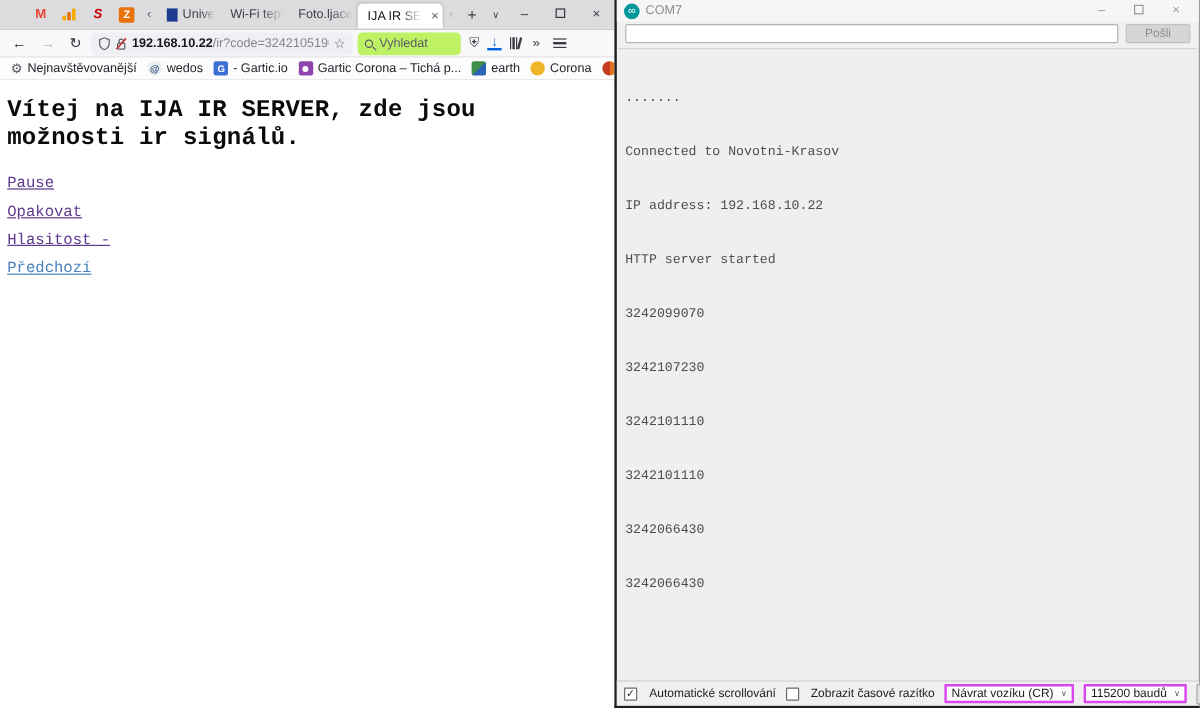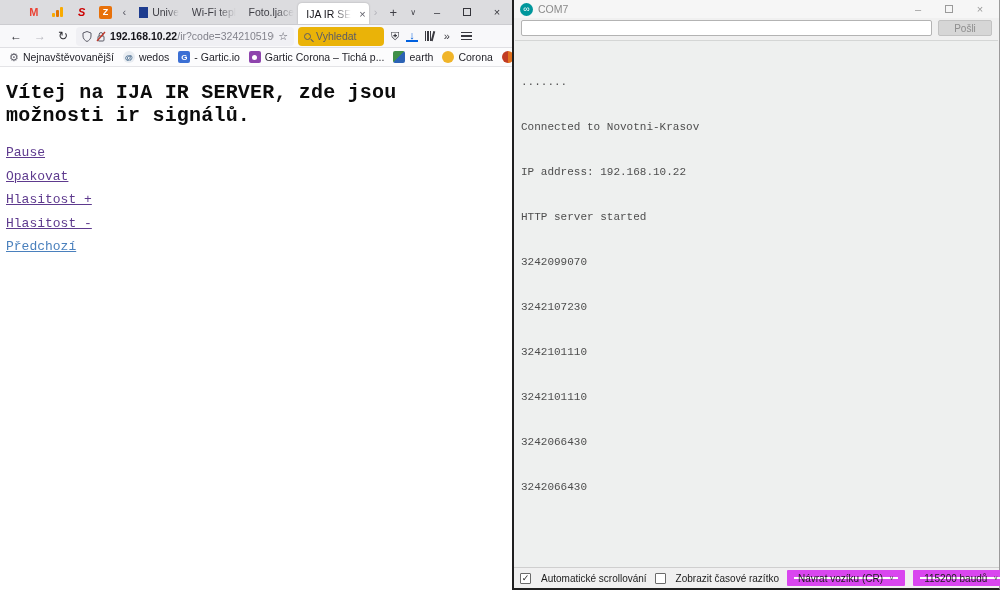--- a/index.html
+++ b/index.html
@@ -33,21 +33,21 @@
 
   .navbar { height:24px; background:#f8f8fa; border-top:1px solid #ccccd0; border-bottom:1px solid #dfdfe3; display:flex; align-items:center; padding:0 6px; gap:4px; flex-shrink:0; }
   .navbtn { color:#2b2b31; font-size:12px; padding:0 4px; }
   .navbtn.disabled { color:#b6b6bd; }
   .urlbar { display:flex; align-items:center; background:#f0f0f4; border-radius:4px; height:19px; width:218px; padding:0 6px; gap:4px; }
   .urlbar svg { flex-shrink:0; }
   .urltext { font-size:10.5px; white-space:nowrap; overflow:hidden; flex:1; }
   .urltext .host { color:#15141a; font-weight:bold; }
   .urltext .path { color:#83838c; }
   .star { color:#5b5b66; font-size:11px; }
-  .searchbox { display:flex; align-items:center; background:#eab308; border-radius:4px; height:19px; width:86px; padding:0 6px; gap:5px; }
+  .searchbox { display:flex; align-items:center; background:#bef264; border-radius:4px; height:19px; width:86px; padding:0 6px; gap:5px; }
   .mag { width:7px; height:7px; border:1.3px solid #5b5b66; border-radius:50%; position:relative; flex-shrink:0; }
   .mag::after { content:""; position:absolute; width:4px; height:1.3px; background:#5b5b66; transform:rotate(45deg); left:5px; top:6px; }
   .searchph { font-size:10.5px; color:#5b5b66; }
   .tbicon { color:#3a3a40; font-size:11px; padding:0 3px; }
   .tbicon.dl { color:#0060df; font-weight:bold; border-bottom:2px solid #0060df; line-height:10px; }
   .libicon { display:flex; gap:1px; align-items:flex-end; padding:0 3px; }
   .libicon i { display:block; width:1.5px; height:10px; background:#3a3a40; }
   .libicon i:last-child { transform:rotate(15deg); }
   .burger { display:flex; flex-direction:column; gap:2px; padding:0 4px; }
   .burger i { display:block; width:11px; height:1.5px; background:#3a3a40; }
@@ -82,21 +82,21 @@
   .sendrow { display:flex; gap:6px; padding:2px 7px 4px 7px; flex-shrink:0; align-items:center; }
   .sendinput { flex:1; height:16px; border:1px solid #b3b3b3; border-radius:2px; background:#fff; font-size:10.5px; padding:0 4px; outline:none; }
   .sendbtn { width:54px; height:16px; background:#d6d6d6; border:1px solid #c2c2c2; border-radius:2px; color:#8d8d8d; font-size:10px; }
 
   .sm-output { flex:1; background:#eef0ef; border-top:1px solid #d4d6d5; margin:0 1px; padding:4px 6px; font-family:"Liberation Mono", monospace; font-size:11px; line-height:15px; color:#4e4e4e; white-space:pre; overflow:hidden; }
 
   .sm-statusbar { height:21px; border-top:1px solid #cfcfcf; background:#f0f0f0; display:flex; align-items:center; padding:0 6px; gap:8px; font-size:10px; color:#1c1c1c; flex-shrink:0; white-space:nowrap; }
   .ckbox { width:11px; height:11px; border:1px solid #6b6b6b; background:#fff; border-radius:1px; display:inline-flex; align-items:center; justify-content:center; font-size:9px; color:#1c1c1c; flex-shrink:0; }
   .cklabel { margin-left:10px; }
   .ckwrap { display:flex; align-items:center; }
-  .smselect { height:16px; background:#fdfdfd; border:7px solid #d946ef; border-radius:1px; display:flex; align-items:center; padding:0 4px; gap:6px; font-size:10px; color:#1c1c1c; }
+  .smselect { height:16px; background:#fdfdfd; border:2px solid #d946ef; border-radius:1px; display:flex; align-items:center; padding:0 4px; gap:6px; font-size:10px; color:#1c1c1c; }
   .smselect .arr { color:#5a5a5a; font-size:7px; }
   .push-right { margin-left:auto; }
   .clearbtn { height:17px; background:#e3e3e3; border:1px solid #a7a7a7; border-radius:1px; font-size:10px; color:#1c1c1c; padding:0 6px; }
 </style>
 </head>
 <body>
 
 <div class="screen">
 
   <div class="browser">
@@ -209,21 +209,20 @@
         </span>
 
       <span class="bm-spacer"></span>
 
     </div>
 
     <div class="page">
       <h1>Vítej na IJA IR SERVER, zde jsou možnosti ir signálů.</h1>
       <a class="pagelink visited">Pause</a>
       <a class="pagelink visited">Opakovat</a>
-      <a class="pagelink visited">Hlasitost +</a>
       <a class="pagelink visited">Hlasitost -</a>
       <a class="pagelink unvisited">Předchozí</a>
     </div>
   </div>
 
   <div class="serial">
 
     <div class="sm-titlebar">
       <span class="arduino-ic">∞</span>
       <span class="sm-title">COM7</span>

